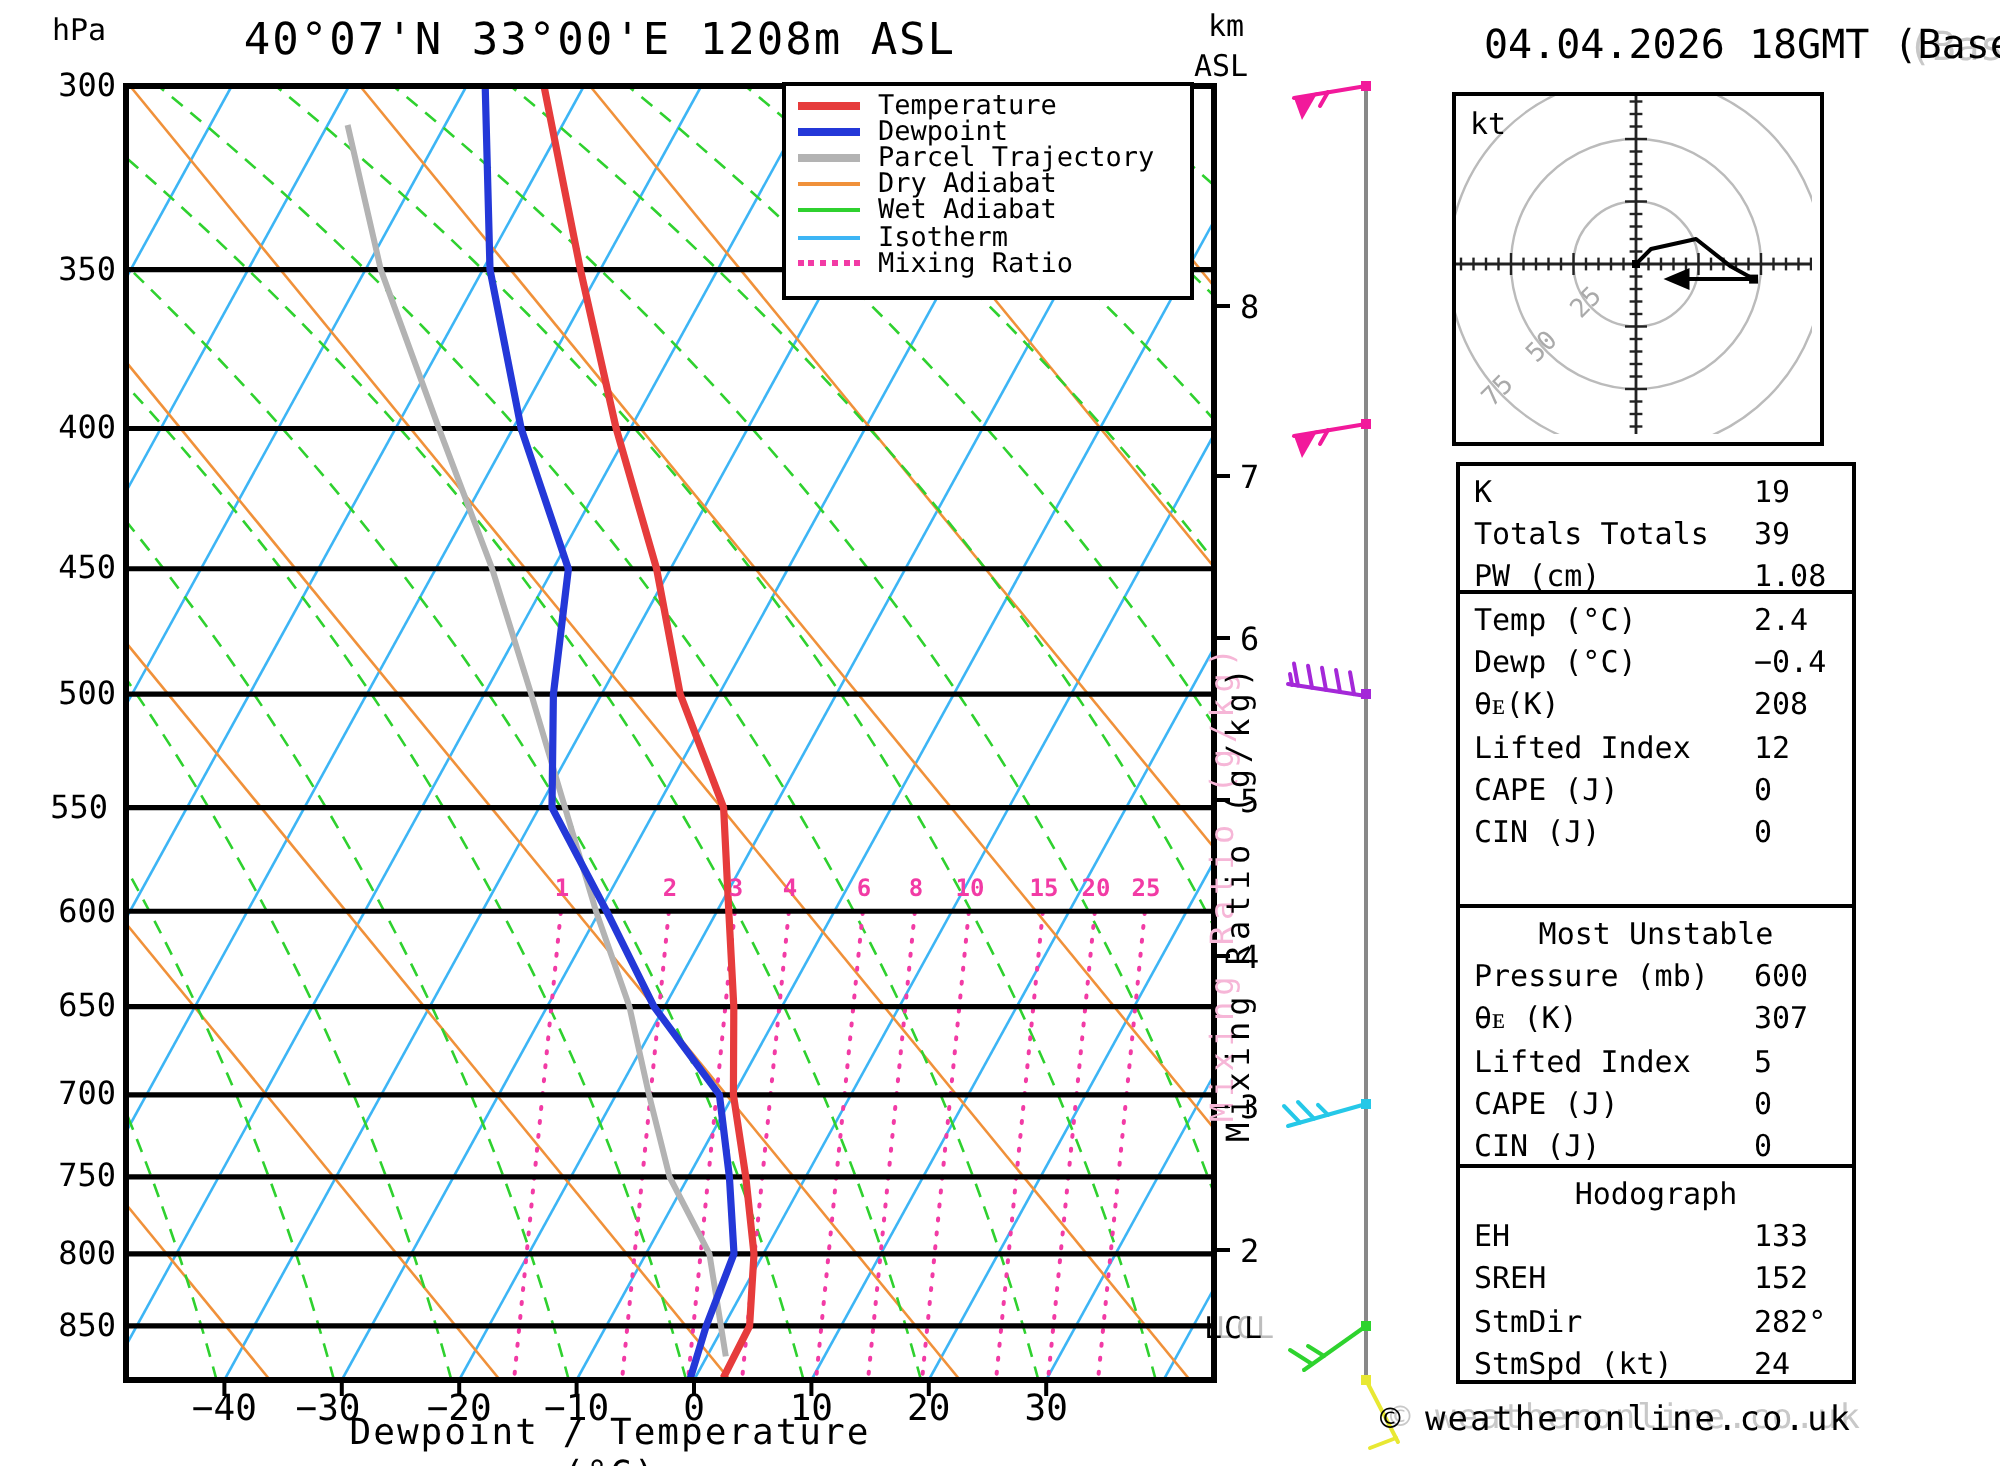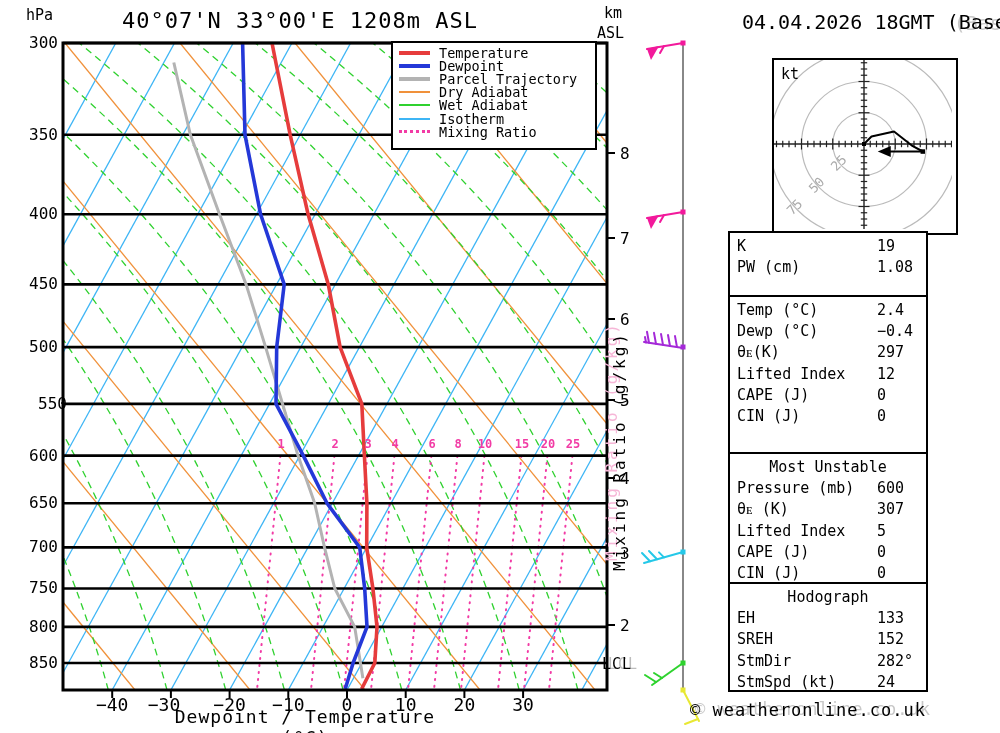--- a/index.html
+++ b/index.html
@@ -229,21 +229,21 @@
       </div>
     </div>
 
   <div class="abs rot-label ghost" style="left:611px;top:441px;">Mixing Ratio (g/kg)</div>
   <div class="abs rot-label ink" style="left:619px;top:451px;">Mixing Ratio (g/kg)</div>
 
   <div class="abs lcl" style="left:602px;top:655px;">LCL</div>
 
   <div class="abs xtitle" style="left:160px;top:706px;width:290px;text-align:center;">Dewpoint / Temperature (°C)</div>
 
-  <div class="abs hodo-box" style="left:726px;top:58px;width:182px;height:173px;margin-left:46px;">
+  <div class="abs hodo-box" style="left:726px;top:46px;width:182px;height:173px;">
     <svg id="hodo-svg" width="178" height="169">
         <circle cx="90" cy="84" r="31.25" fill="none" stroke="#bbb" stroke-width="1.2"></circle>
         <circle cx="90" cy="84" r="62.5" fill="none" stroke="#bbb" stroke-width="1.2"></circle>
         <circle cx="90" cy="84" r="93.75" fill="none" stroke="#bbb" stroke-width="1.2"></circle>
         <line x1="0" y1="84" x2="178" y2="84" stroke="#222" stroke-width="1.4"></line>
         <line x1="90" y1="0" x2="90" y2="169" stroke="#222" stroke-width="1.4"></line>
         <line x1="-3.75" y1="78.5" x2="-3.75" y2="89.5" stroke="#222" stroke-width="1.2"></line>
         <line x1="84.5" y1="-9.75" x2="95.5" y2="-9.75" stroke="#222" stroke-width="1.2"></line>
         <line x1="2.5" y1="80.8" x2="2.5" y2="87.2" stroke="#222" stroke-width="1.2"></line>
         <line x1="86.8" y1="-3.5" x2="93.2" y2="-3.5" stroke="#222" stroke-width="1.2"></line>
@@ -315,36 +315,40 @@
       </svg>
   </div>
 
   <div class="abs tables" style="left:728px;top:231px;width:200px;" id="tables-box">
       <div class="tbox" style="height: 66px;">
         <div class="trow">
           <span class="lab">K</span>
           <span class="val">19</span>
         </div>
         <div class="trow">
+          <span class="lab">Totals Totals</span>
+          <span class="val">39</span>
+        </div>
+        <div class="trow">
           <span class="lab">PW (cm)</span>
           <span class="val">1.08</span>
         </div>
       </div>
       <div class="tbox" style="height: 159px;">
         <div class="trow">
           <span class="lab">Temp (°C)</span>
           <span class="val">2.4</span>
         </div>
         <div class="trow">
           <span class="lab">Dewp (°C)</span>
           <span class="val">−0.4</span>
         </div>
         <div class="trow">
           <span class="lab">θᴇ(K)</span>
-          <span class="val">297</span>
+          <span class="val">208</span>
         </div>
         <div class="trow">
           <span class="lab">Lifted Index</span>
           <span class="val">12</span>
         </div>
         <div class="trow">
           <span class="lab">CAPE (J)</span>
           <span class="val">0</span>
         </div>
         <div class="trow">
@@ -405,21 +409,21 @@
       <div class="abs xlabel" style="left:288.3px;top:694px;">−10</div>
       <div class="abs xlabel" style="left:347px;top:694px;">0</div>
       <div class="abs xlabel" style="left:405.7px;top:694px;">10</div>
       <div class="abs xlabel" style="left:464.4px;top:694px;">20</div>
       <div class="abs xlabel" style="left:523.1px;top:694px;">30</div>
       <div class="abs plabel" style="left:16px;top:33px;">300</div>
       <div class="abs plabel" style="left:16px;top:125px;">350</div>
       <div class="abs plabel" style="left:16px;top:204px;">400</div>
       <div class="abs plabel" style="left:16px;top:274px;">450</div>
       <div class="abs plabel" style="left:16px;top:337px;">500</div>
-      <div class="abs plabel" style="left:25px;top:394px;">550</div>
+      <div class="abs plabel" style="left:12px;top:394px;">550</div>
       <div class="abs plabel" style="left:16px;top:446px;">600</div>
       <div class="abs plabel" style="left:16px;top:493px;">650</div>
       <div class="abs plabel" style="left:16px;top:537px;">700</div>
       <div class="abs plabel" style="left:16px;top:578px;">750</div>
       <div class="abs plabel" style="left:16px;top:617px;">800</div>
       <div class="abs plabel" style="left:16px;top:653px;">850</div>
       <div class="abs kmlabel" style="left:620px;top:144px;">8</div>
       <div class="abs kmlabel" style="left:620px;top:229px;">7</div>
       <div class="abs kmlabel" style="left:620px;top:310px;">6</div>
       <div class="abs kmlabel" style="left:620px;top:391px;">5</div>

